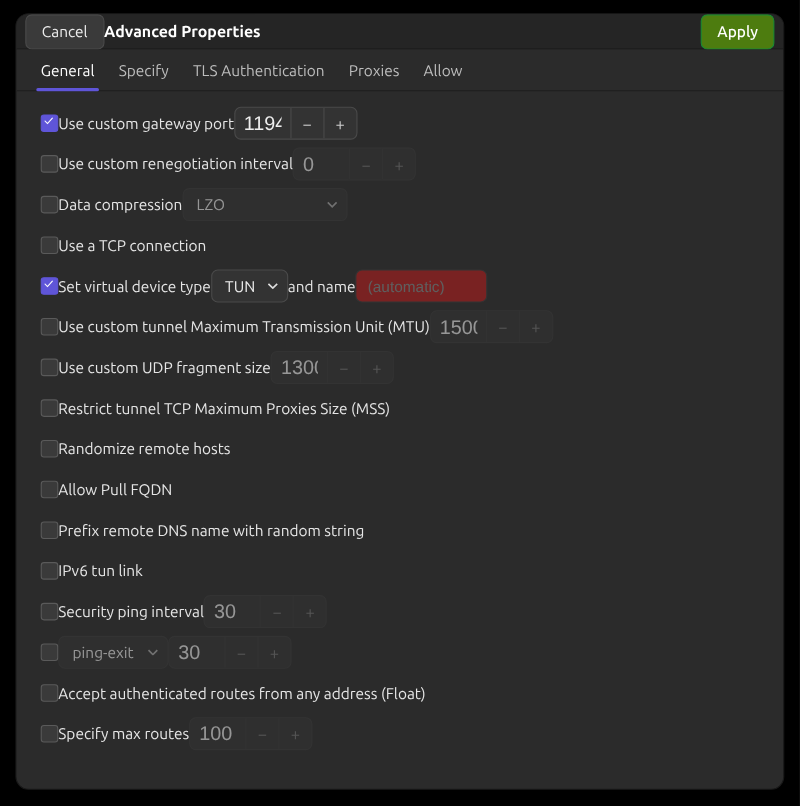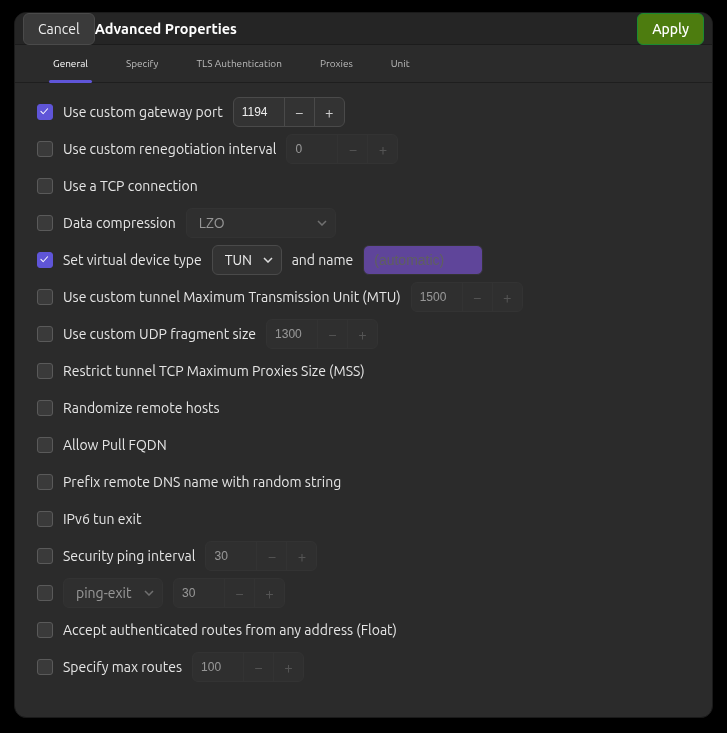--- a/index.html
+++ b/index.html
@@ -62,27 +62,26 @@
     display: flex;
     gap: 22px;
     padding: 0 22px;
     height: 38px;
     align-items: center;
     border-bottom: 1px solid #1e1e1e;
     background: #2b2b2b;
   }
   .tab {
     color: #bdbdbd;
-    font-size: 10px;
+    font-size: 14px;
     height: 100%;
     display: flex;
     align-items: center;
     cursor: pointer;
     position: relative;
-    margin-left: 16px;
   }
   .tab.active {
     color: #fff;
   }
   .tab.active::after {
     content: "";
     position: absolute;
     left: -4px;
     right: -4px;
     bottom: -1px;
@@ -92,21 +91,20 @@
   }
   .content {
     padding: 14px 22px 18px 22px;
     display: flex;
     flex-direction: column;
     gap: 7px;
   }
   .row {
     display: flex;
     align-items: center;
-    gap: 10px;
     min-height: 30px;
   }
   .checkbox {
     width: 16px;
     height: 16px;
     border-radius: 3px;
     border: 1px solid #5a5a5a;
     background: #3a3a3a;
     flex: 0 0 auto;
     position: relative;
@@ -139,21 +137,21 @@
   .spin.disabled {
     opacity: 0.55;
     border-color: #3a3a3a;
   }
   .spin input {
     width: 50px;
     background: transparent;
     border: none;
     outline: none;
     color: #eee;
-    font-size: 12px;
+    font-size: 18px;
     padding: 0 8px;
     height: 100%;
   }
   .spin .stepbtn {
     width: 30px;
     height: 100%;
     display: flex;
     align-items: center;
     justify-content: center;
     color: #ccc;
@@ -182,21 +180,21 @@
     position: absolute;
     right: 8px;
     top: 50%;
     transform: translateY(-50%);
   }
   .chevron svg { display:block; }
   .textinput {
     height: 30px;
     border: 1px solid #4a4a4a;
     border-radius: 6px;
-    background: #8b5cf6;
+    background: #b91c1c;
     color: #eee;
     padding: 0 10px;
     font-size: 14px;
     width: 120px;
   }
   .textinput.disabled { opacity: 0.55; border-color:#3a3a3a; }
   .textinput::placeholder { color: #8a8a8a; }
 </style>
 </head>
 <body>
@@ -207,21 +205,21 @@
     <div class="btn">Cancel</div>
     <div class="title">Advanced Properties</div>
     <div class="btn btn-apply">Apply</div>
   </div>
 
   <div class="tabs">
     <div class="tab active">General</div>
     <div class="tab">Specify</div>
     <div class="tab">TLS Authentication</div>
     <div class="tab">Proxies</div>
-    <div class="tab">Unit</div>
+    <div class="tab">Allow</div>
   </div>
 
   <div class="content">
 
     <div class="row">
       <div class="checkbox checked"></div>
       <span class="row-label">Use custom gateway port</span>
       <div class="spin">
         <input value="1194" style="">
         <div class="stepbtn">−</div>
@@ -230,38 +228,38 @@
     </div>
 
     <div class="row">
       <div class="checkbox"></div>
       <span class="row-label">Use custom renegotiation interval</span>
       <div class="spin disabled">
         <input value="0" style="">
         <div class="stepbtn">−</div>
         <div class="stepbtn">+</div>
       </div>
-    </div>
-
-    <div class="row">
-      <div class="checkbox"></div>
-      <span class="row-label">Use a TCP connection</span>
     </div>
 
     <div class="row">
       <div class="checkbox"></div>
       <span class="row-label">Data compression</span>
       <div class="select wide disabled">
         <span>LZO</span>
         <span class="chevron">
             <svg width="10" height="6">
               <path d="M1 1l4 4 4-4" stroke="#aaa" stroke-width="1.5" fill="none"></path>
             </svg>
           </span>
       </div>
+    </div>
+
+    <div class="row">
+      <div class="checkbox"></div>
+      <span class="row-label">Use a TCP connection</span>
     </div>
 
     <div class="row">
       <div class="checkbox checked"></div>
       <span class="row-label">Set virtual device type</span>
       <div class="select">
         <span>TUN</span>
         <span class="chevron">
             <svg width="10" height="6">
               <path d="M1 1l4 4 4-4" stroke="#ddd" stroke-width="1.5" fill="none"></path>
@@ -307,21 +305,21 @@
       <span class="row-label">Allow Pull FQDN</span>
     </div>
 
     <div class="row">
       <div class="checkbox"></div>
       <span class="row-label">Prefix remote DNS name with random string</span>
     </div>
 
     <div class="row">
       <div class="checkbox"></div>
-      <span class="row-label">IPv6 tun exit</span>
+      <span class="row-label">IPv6 tun link</span>
     </div>
 
     <div class="row">
       <div class="checkbox"></div>
       <span class="row-label">Security ping interval</span>
       <div class="spin disabled">
         <input value="30" style="">
         <div class="stepbtn">−</div>
         <div class="stepbtn">+</div>
       </div>

